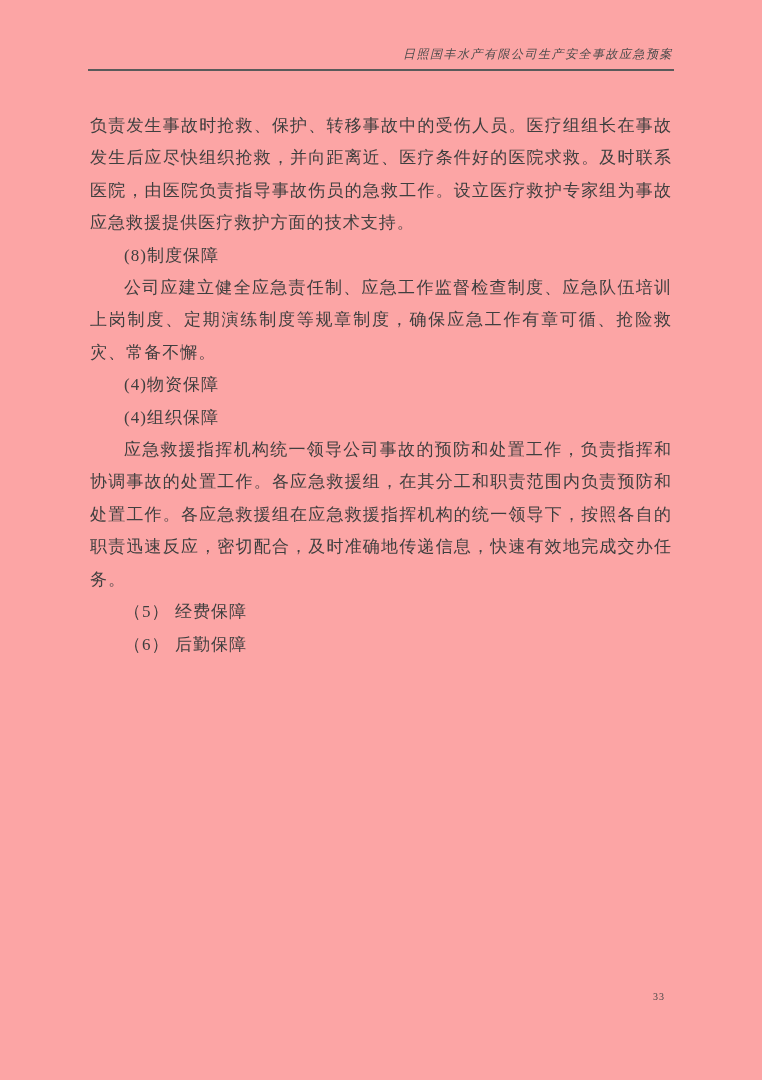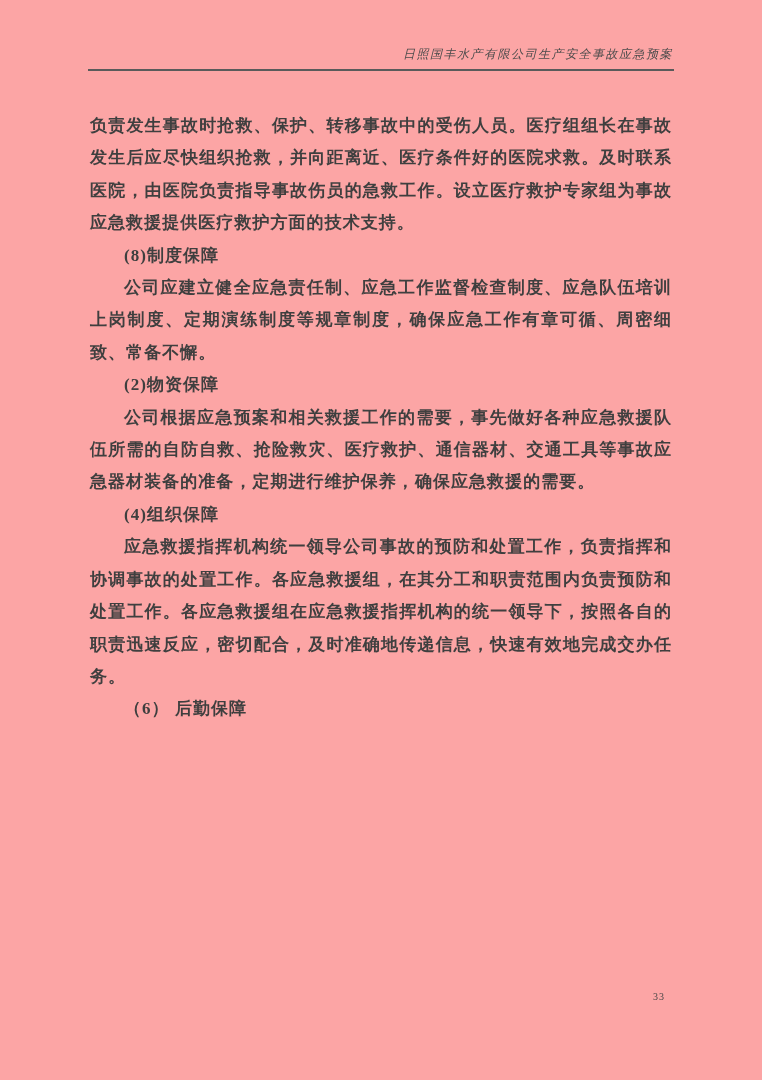--- a/index.html
+++ b/index.html
@@ -41,21 +41,20 @@
     font-size: 17px;
     line-height: 32.4px;
     letter-spacing: 1.05px;
     color: #3f3f3f;
     text-align: justify;
     text-justify: inter-character;
   }
   .content p {
     margin: 0;
     text-indent: 2em;
-    font-weight: bold;
   }
   .content p.no-indent {
     text-indent: 0;
   }
   .footer-page-number {
     position: absolute;
     top: 991px;
     right: 97px;
     font-size: 10px;
     letter-spacing: 1px;
@@ -67,23 +66,23 @@
 
 <div class="page">
 
   <div class="header-title">日照国丰水产有限公司生产安全事故应急预案</div>
 
   <div class="header-rule"></div>
 
   <div class="content">
     <p class="no-indent">负责发生事故时抢救、保护、转移事故中的受伤人员。医疗组组长在事故发生后应尽快组织抢救，并向距离近、医疗条件好的医院求救。及时联系医院，由医院负责指导事故伤员的急救工作。设立医疗救护专家组为事故应急救援提供医疗救护方面的技术支持。</p>
     <p>(8)制度保障</p>
-    <p>公司应建立健全应急责任制、应急工作监督检查制度、应急队伍培训上岗制度、定期演练制度等规章制度，确保应急工作有章可循、周密细致、常备不懈。</p>
-    <p>(2)物资保障</p>
-    <p>公司根据应急预案和相关救援工作的需要，事先做好各种应急救援队伍所需的自防自救、抢险救灾、医疗救护、通信器材、交通工具等事故应急器材装备的准备，定期进行维护保养，确保应急救援的需要。</p>
+    <p>公司应建立健全应急责任制、应急工作监督检查制度、应急队伍培训上岗制度、定期演练制度等规章制度，确保应急工作有章可循、抢险救灾、常备不懈。</p>
+    <p>(4)物资保障</p>
     <p>(4)组织保障</p>
     <p>应急救援指挥机构统一领导公司事故的预防和处置工作，负责指挥和协调事故的处置工作。各应急救援组，在其分工和职责范围内负责预防和处置工作。各应急救援组在应急救援指挥机构的统一领导下，按照各自的职责迅速反应，密切配合，及时准确地传递信息，快速有效地完成交办任务。</p>
+    <p>（5） 经费保障</p>
     <p>（6） 后勤保障</p>
   </div>
 
   <div class="footer-page-number">33</div>
 
 </div>
 
 </body></html>

